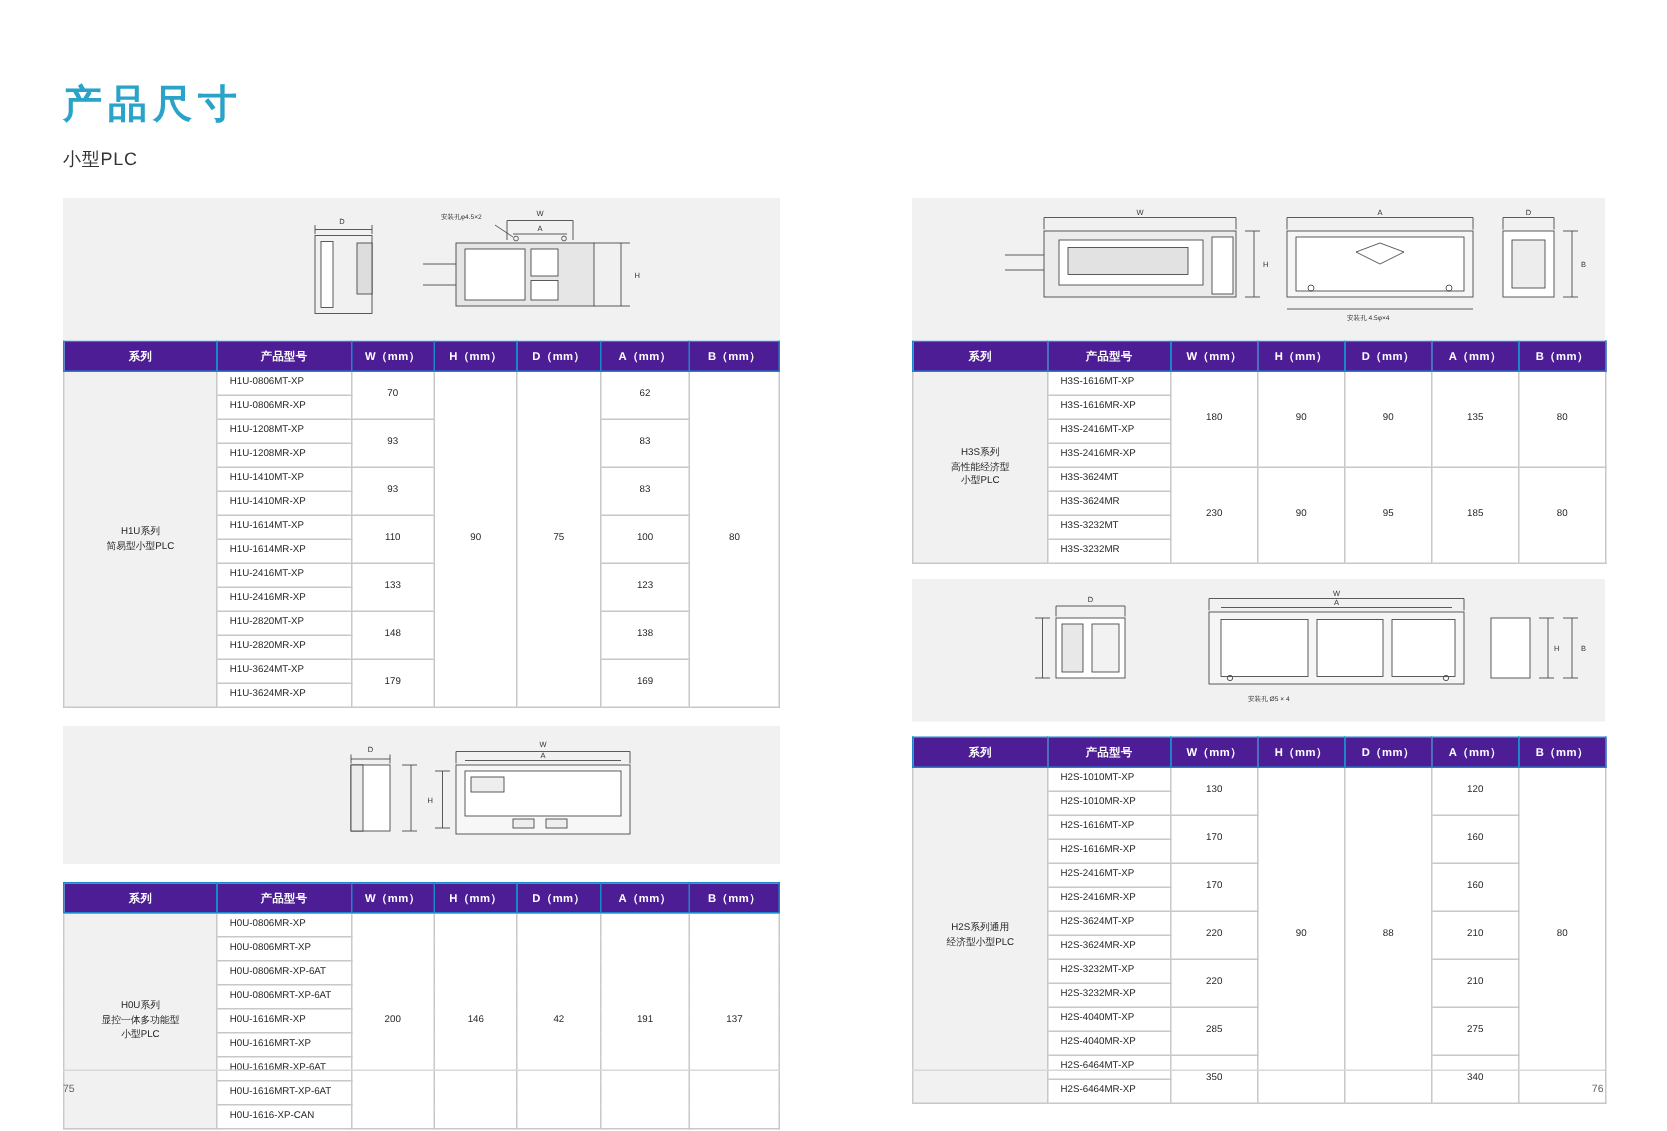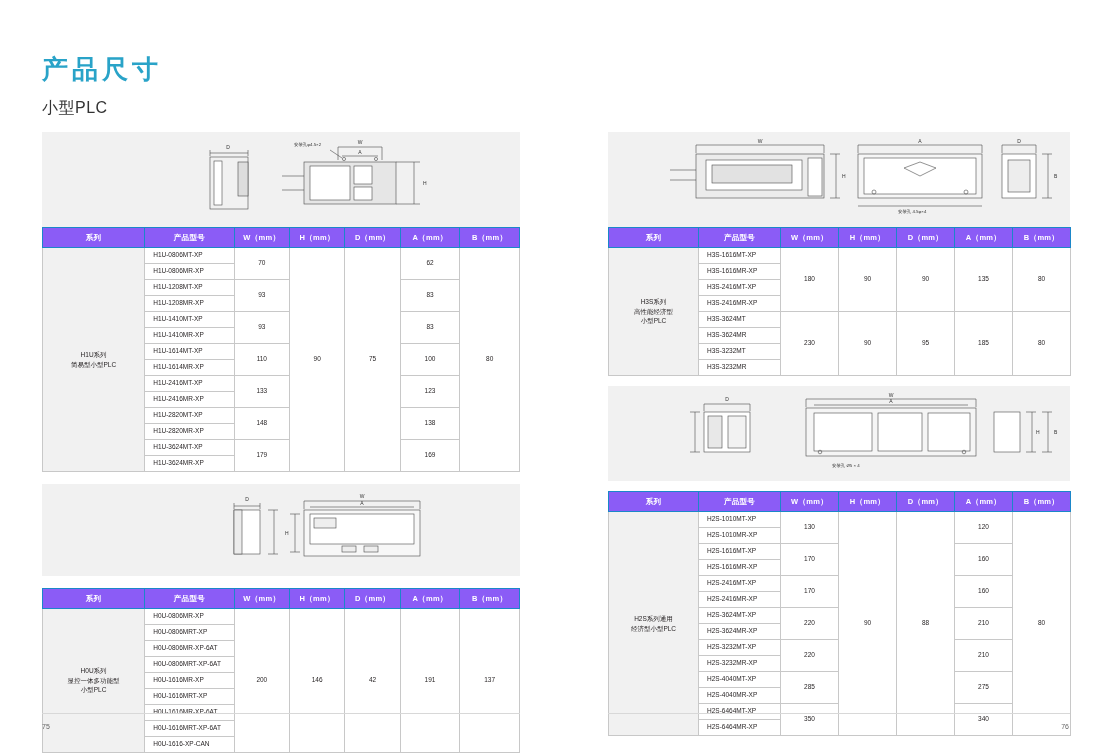--- a/index.html
+++ b/index.html
@@ -9,34 +9,34 @@
     color:#231f20;overflow:hidden;position:relative;
   }
   .page{position:absolute;inset:0;}
   
   .title{
     position:absolute;left:42px;top:52px;
     font-size:26px;letter-spacing:4px;color:#29a3c8;font-weight:bold;font-family:Liberation Mono, monospace;
   }
   .subtitle{
     position:absolute;left:42px;top:98px;
-    font-size:16px;color:#333;letter-spacing:.5px;
+    font-size:12px;color:#333;letter-spacing:.5px;
   }
   
   .col-left{position:absolute;left:42px;top:132px;width:478px;}
   .col-right{position:absolute;left:608px;top:132px;width:462px;}
 
   .fig{
     background:#f1f1f1;position:relative;width:100%;
     display:block;
   }
   
   table{border-collapse:collapse;width:100%;table-layout:fixed;}
   th{
-    background:#8b5cf6;color:#fff;font-size:7.5px;font-weight:bold;
+    background:#4c1d95;color:#fff;font-size:7.5px;font-weight:bold;
     border:1px solid #1b87c9;height:17px;text-align:center;letter-spacing:.3px;
   }
   td{
     border:1px solid #c8c8c8;font-size:6.5px;text-align:center;
     color:#231f20;height:15px;padding:0 1px;background:#fff;
     line-height:1.25;
   }
   td.series{background:#f1f1f1;font-size:6.5px;line-height:1.5;}
   td.model{text-align:left;padding-left:8px;}
   

